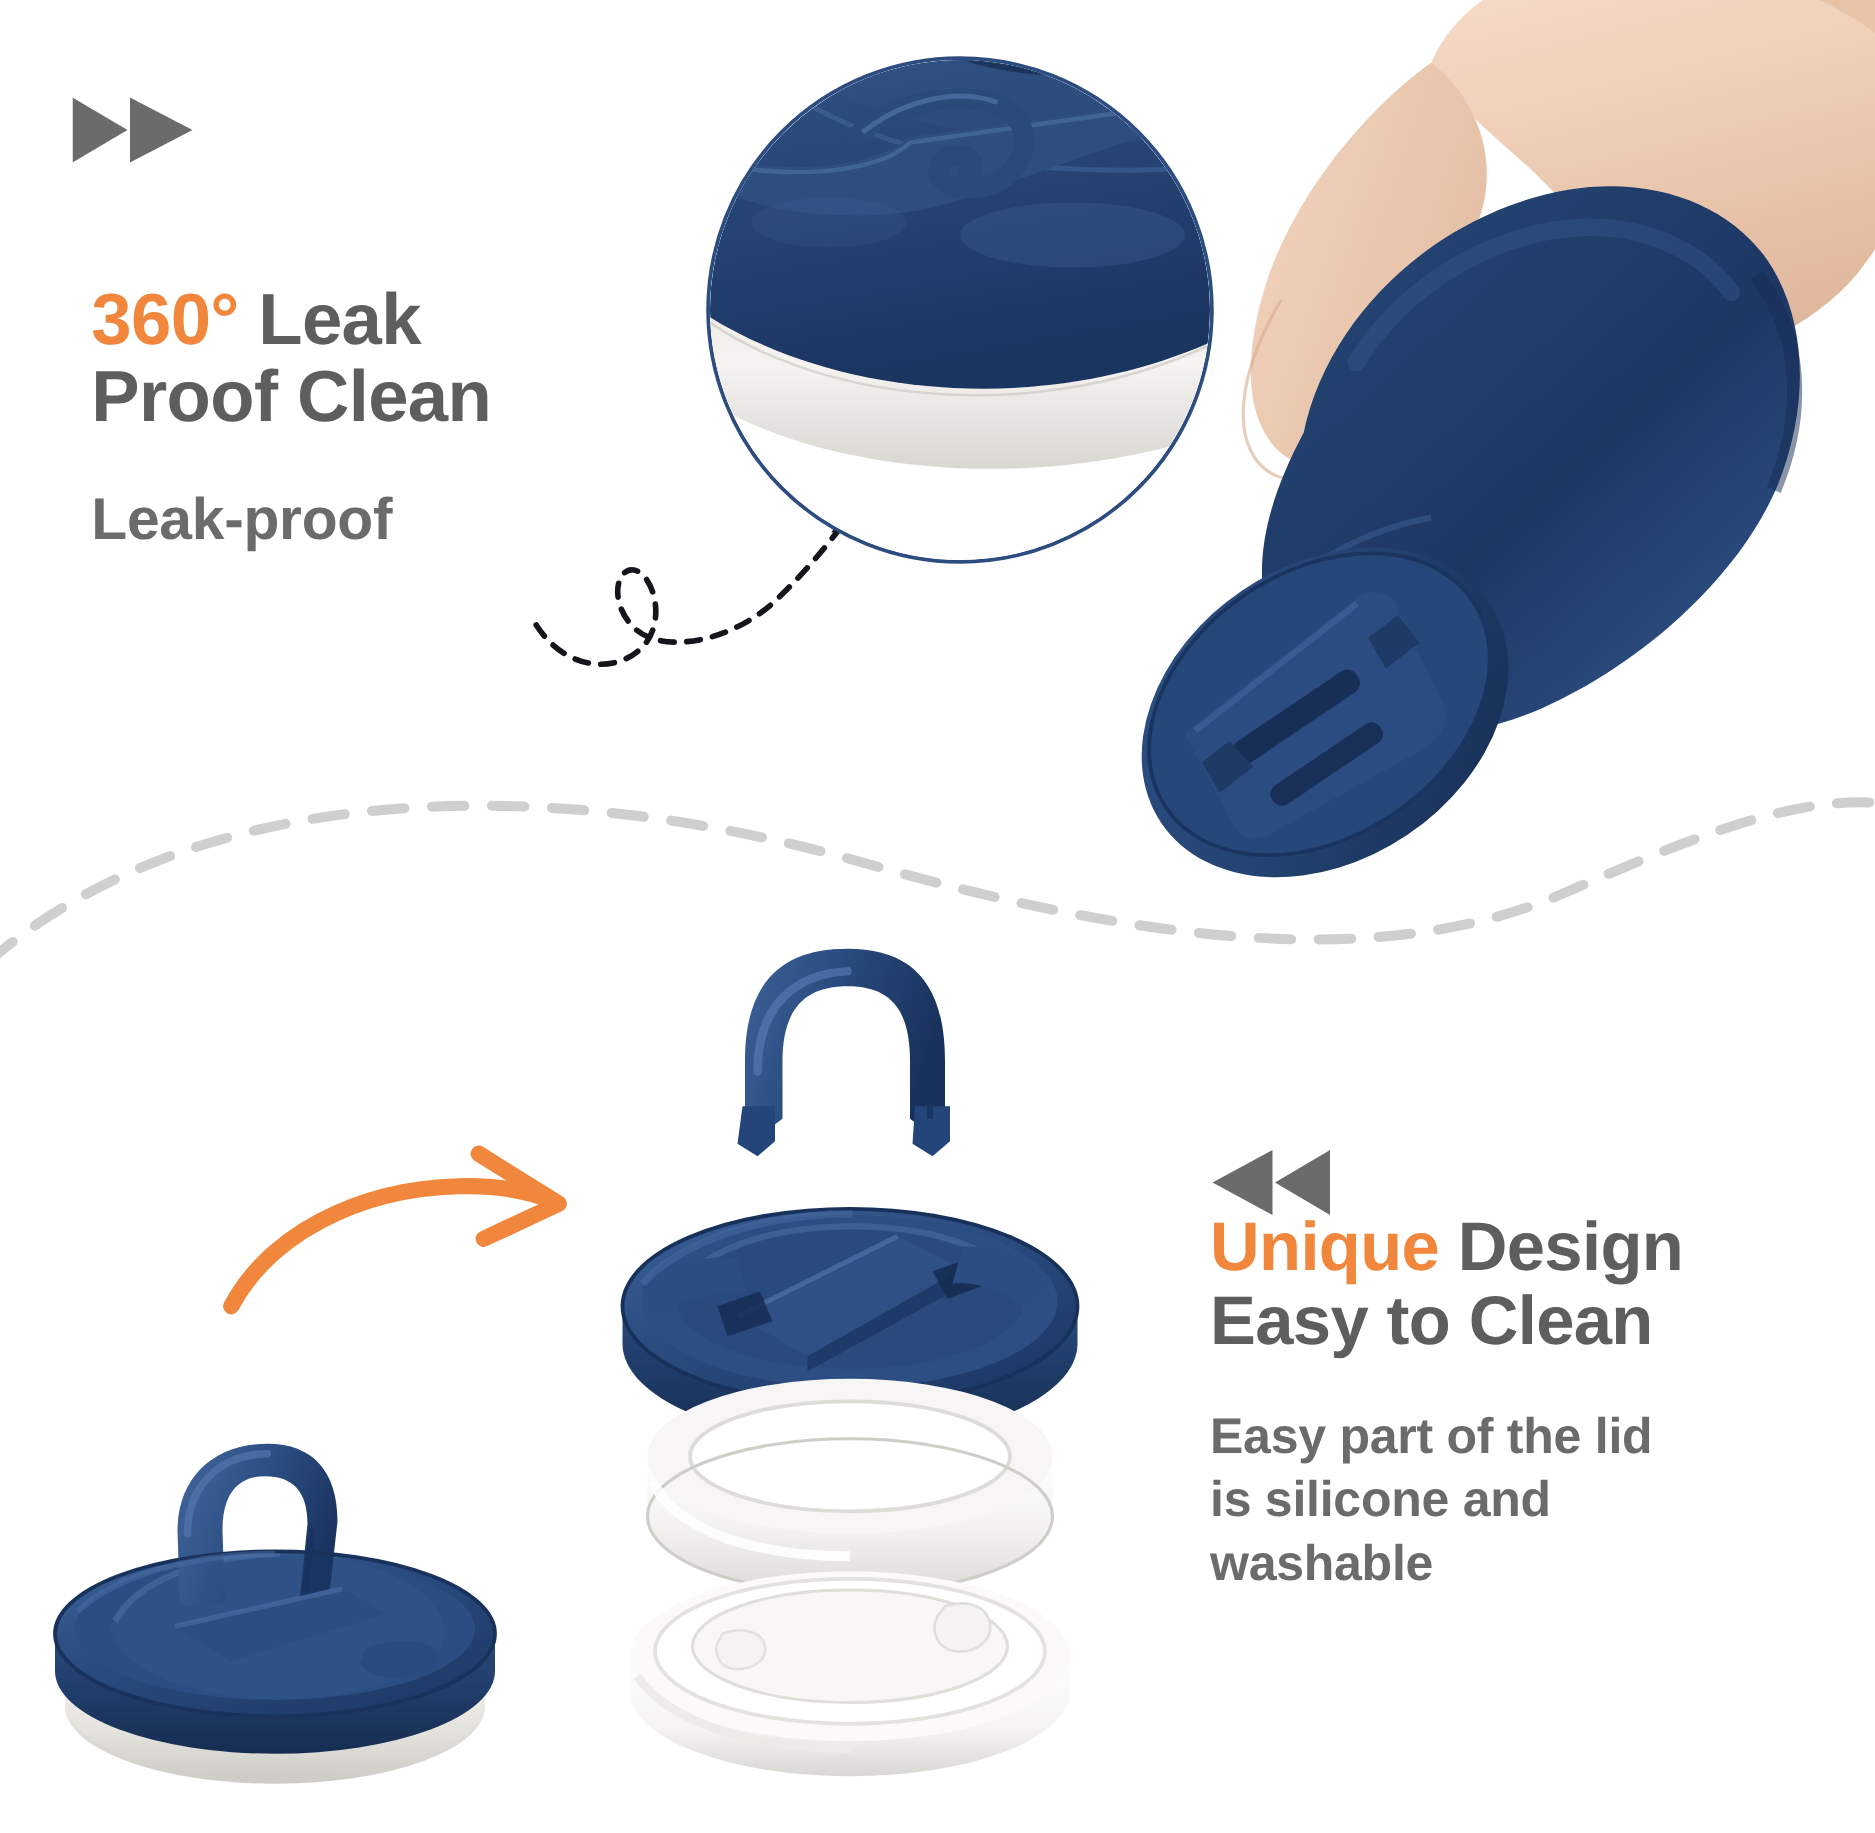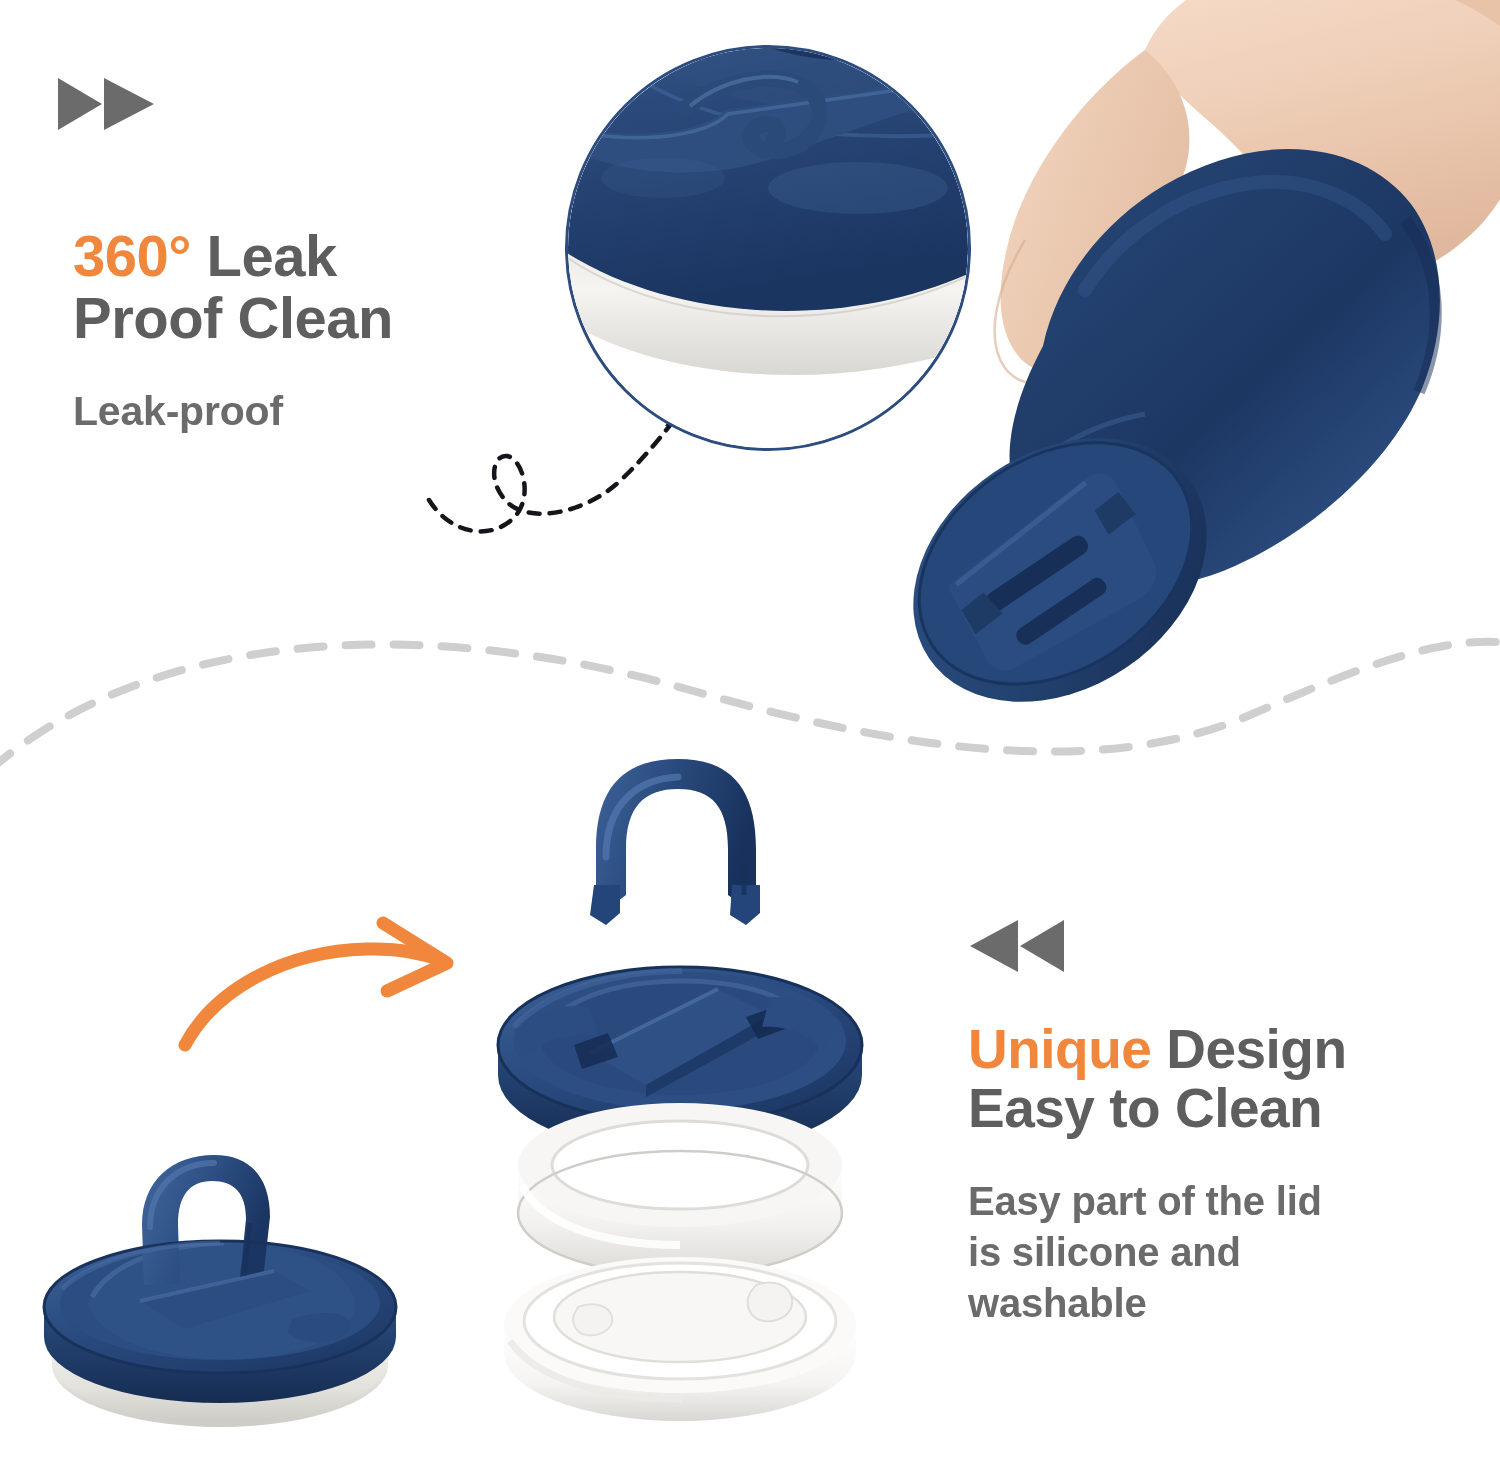--- a/index.html
+++ b/index.html
@@ -27,24 +27,24 @@
   .subtext{
     font-weight:bold;
     color:#6b6b6b;
     letter-spacing:-0.2px;
     line-height:1.28;
   }
 
   
   #block-leakproof{left:73px;top:178px;width:470px;margin-top:47px;}
   #block-leakproof .headline{font-size:58px;}
-  #block-leakproof .subtext{font-size:41px;margin-top:36px;}
-
-  
-  #block-unique{left:968px;top:1020px;width:500px;}
+  #block-leakproof .subtext{font-size:47px;margin-top:36px;}
+
+  
+  #block-unique{left:968px;top:968px;width:500px;}
   #block-unique .headline{font-size:55px;}
   #block-unique .subtext{font-size:40px;margin-top:38px;}
 
   
   .chev-icon{display:block;}
 
   
   #inset-circle{
     left:565px;top:45px;width:400px;height:400px;
     border-radius:50%;

